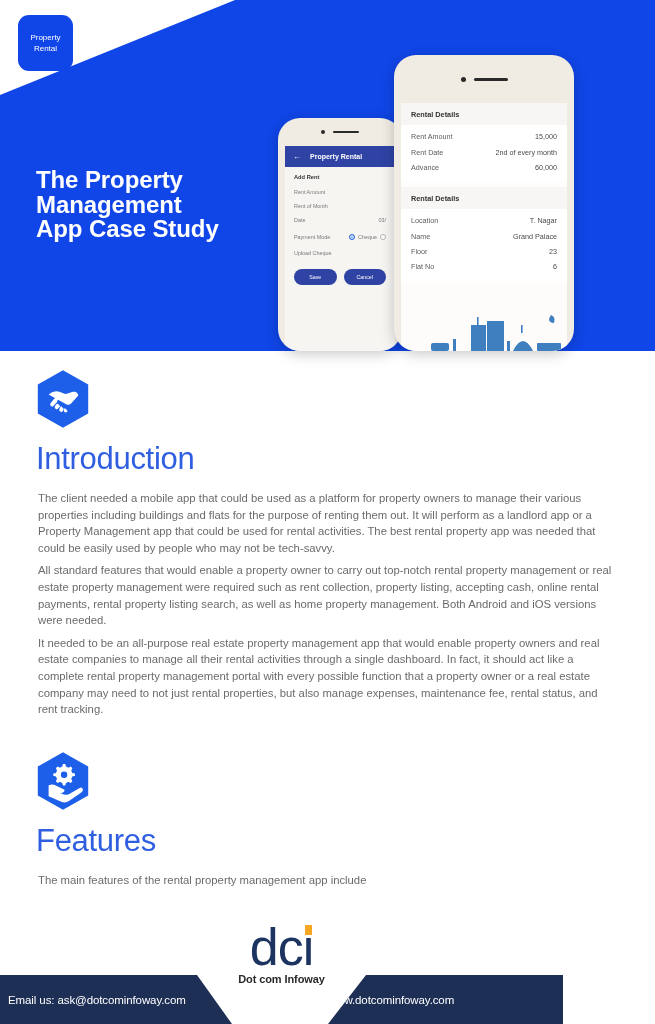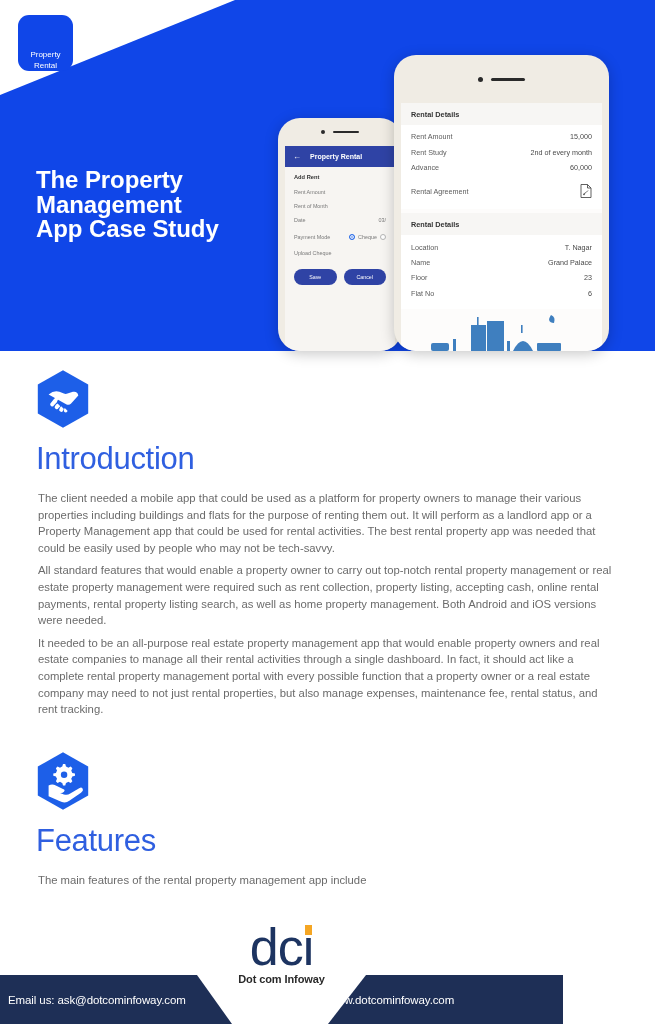--- a/index.html
+++ b/index.html
@@ -19,21 +19,21 @@
     overflow:hidden;
   }
   .hero-clipmask{
     position:absolute; left:0; top:0; width:655px; height:351px;
     overflow:hidden;
   }
 
   .app-badge {
     position:absolute; left:18px; top:15px; width:55px; height:56px;
     background:#1046e8; border-radius:11px;
-    display:flex; align-items:flex-end; justify-content:center;
+    display:flex; align-items:center; justify-content:center;
     color:#fff; font-size:8px; line-height:11px; text-align:center;
     z-index:6;
   }
 
   .hero-title {
     position:absolute; left:36px; top:168px;
     color:#ffffff; font-size:24px; line-height:24.5px;
     font-weight:bold; letter-spacing:-0.1px;
     z-index:5;
   }
@@ -92,21 +92,21 @@
   .radio.off{ border-color:#b5b5b5; }
   .btn-row{ display:flex; gap:7px; margin-top:13px; }
   .pbtn{
     flex:1; height:16px; border-radius:9px; background:#2f43a5;
     color:#fff; font-size:5.3px;
     display:flex; align-items:center; justify-content:center;
   }
 
   
   #phone-right {
-    left:394px; top:55px; width:215px; height:296px;
+    left:394px; top:55px; width:180px; height:296px;
   }
   #phone-right .screen { top:48px; bottom:0; background:#fdfcfb; }
   #phone-right .notchbar{ height:48px; }
 
   .card{ background:#fff; }
   .card-head{
     font-size:7.3px; font-weight:bold; color:#333;
     padding:7px 10px 6px; background:#f7f6f4;
   }
   .card-body{ background:#fff; padding:4px 10px 8px; }
@@ -251,35 +251,26 @@
   <div class="screen">
 
     <div class="card">
       <div class="card-head">Rental Details</div>
       <div class="card-body">
         <div class="drow">
           <span>Rent Amount</span>
           <span class="v">15,000</span>
         </div>
         <div class="drow">
-          <span>Rent Study</span>
+          <span>Rent Date</span>
           <span class="v">2nd of every month</span>
         </div>
         <div class="drow">
           <span>Advance</span>
           <span class="v">60,000</span>
-        </div>
-        <div class="drow agree">
-          <span>Rental Agreement</span>
-          <svg class="pdf-ic" viewBox="0 0 24 28">
-            <path d="M2 1 h13 l7 7 v19 H2 Z" fill="#fff" stroke="#444" stroke-width="1.7"></path>
-            <path d="M15 1 v7 h7" fill="none" stroke="#444" stroke-width="1.7"></path>
-            <path d="M7 20 q5 -2 9 -7" stroke="#444" stroke-width="1.6" fill="none"></path>
-            <circle cx="8" cy="21" r="1.6" fill="#444"></circle>
-          </svg>
         </div>
       </div>
     </div>
 
     <div class="card" style="margin-top:4px;">
       <div class="card-head">Rental Details</div>
       <div class="card-body">
         <div class="drow">
           <span>Location</span>
           <span class="v">T. Nagar</span>

